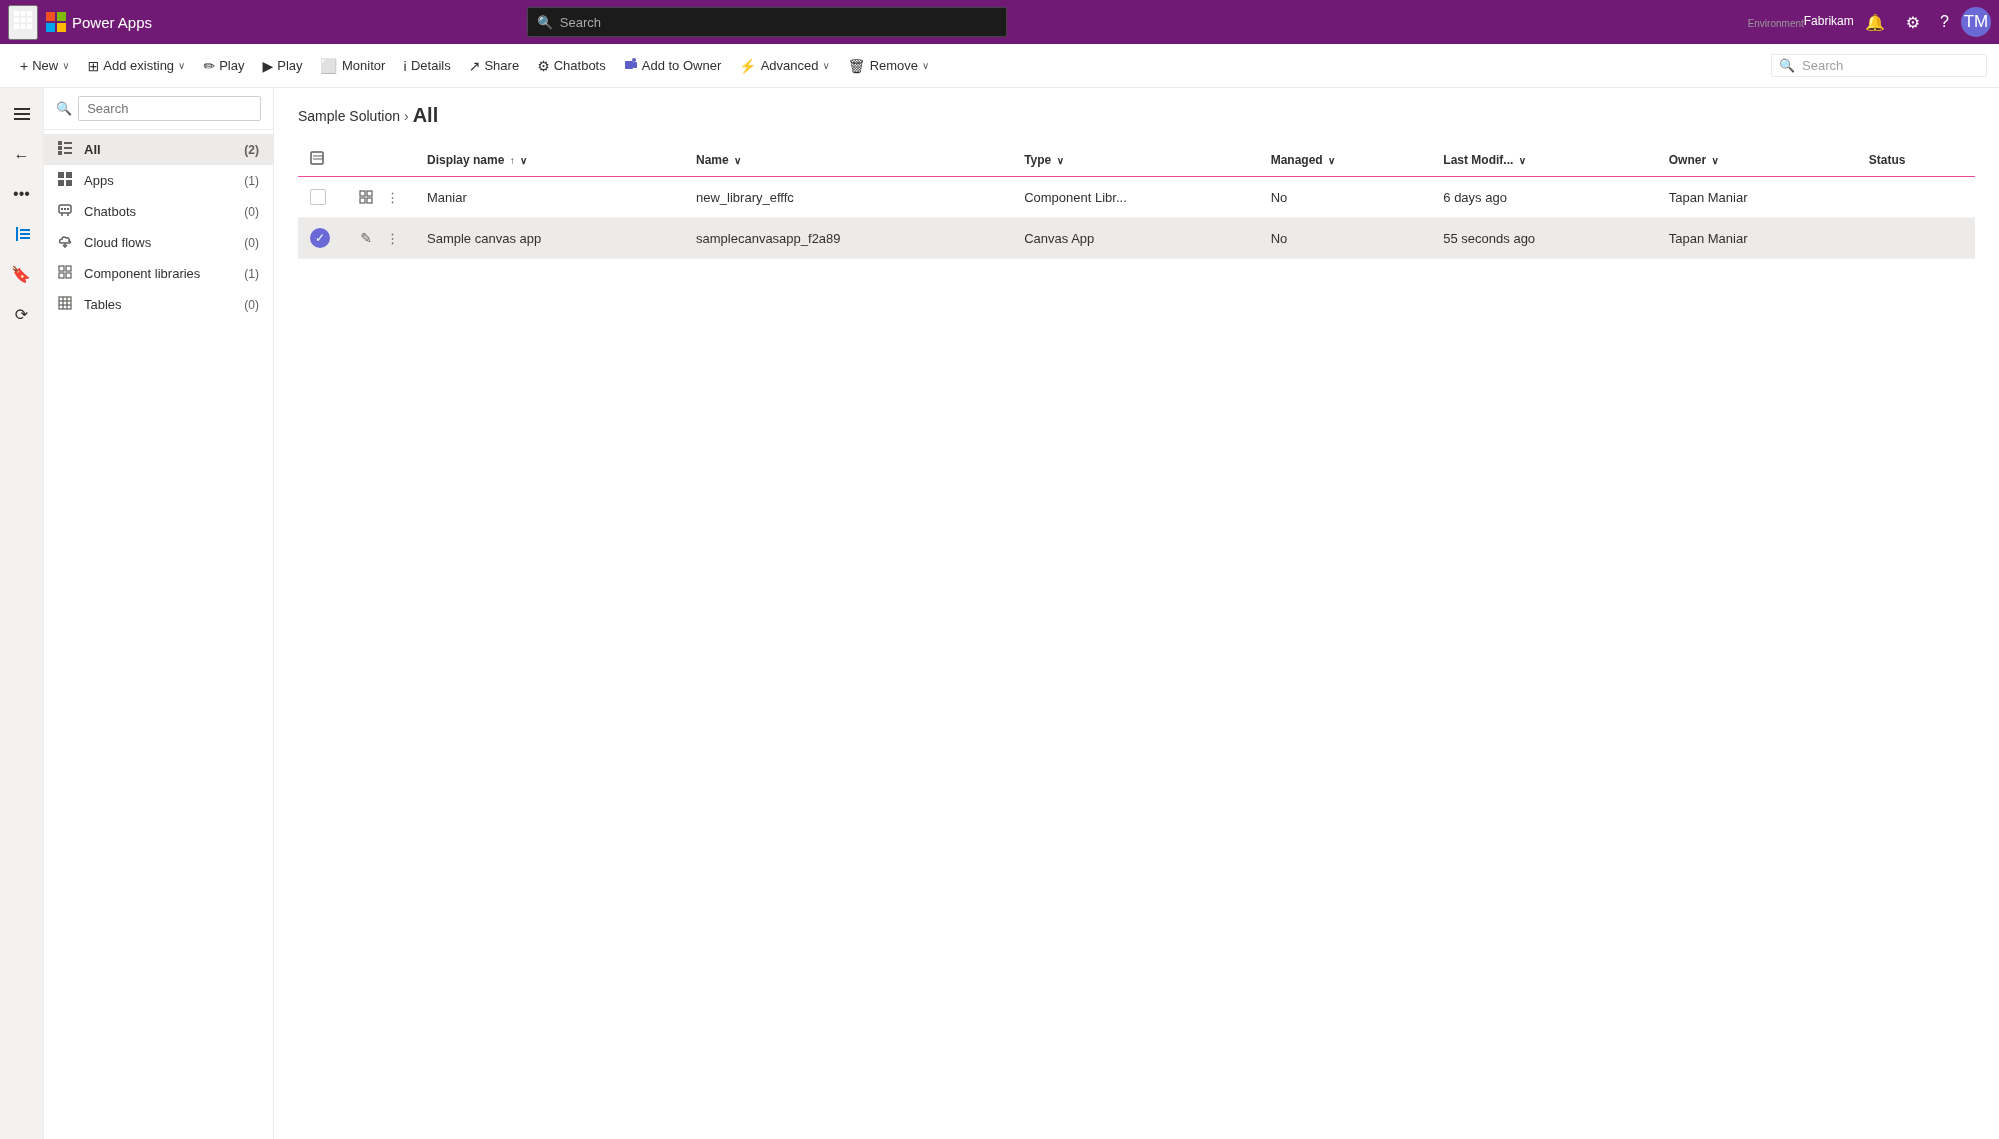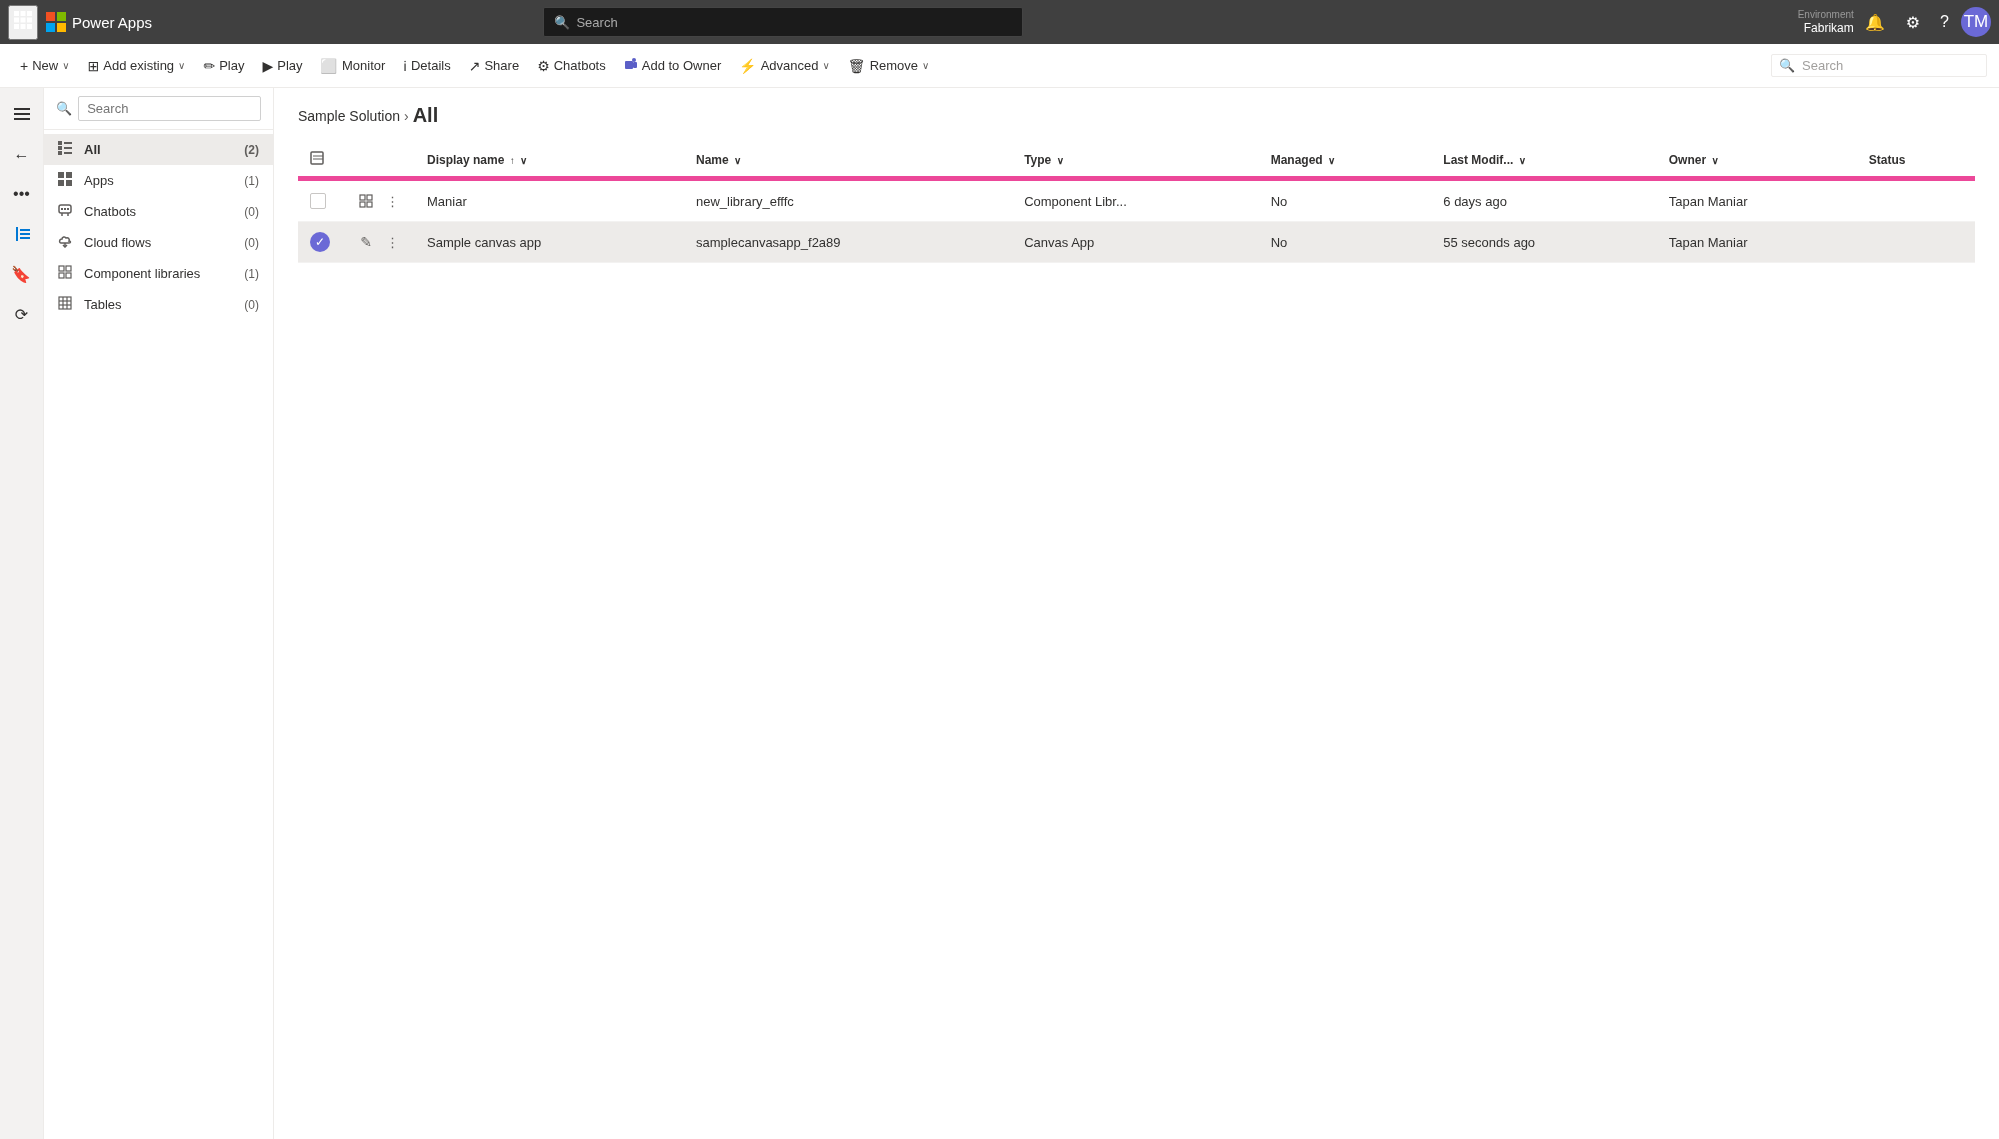--- a/index.html
+++ b/index.html
@@ -3,21 +3,21 @@
   <meta charset="utf-8">
   <style>
     * { box-sizing: border-box; margin: 0; padding: 0; }
     body { font-family: 'Segoe UI', sans-serif; font-size: 13px; background: #fff; color: #323130; height: 100vh; overflow: hidden; }
 
     
     .topbar {
       display: flex;
       align-items: center;
       height: 44px;
-      background: #404040;
+      background: #701a75;
       color: #fff;
       padding: 0 8px;
       gap: 8px;
     }
     .topbar-waffle { font-size: 18px; cursor: pointer; color: #fff; padding: 4px; }
     .topbar-logo { display: flex; align-items: center; gap: 6px; }
     .topbar-brand { color: #fff; font-size: 15px; font-weight: 400; }
     .topbar-search {
       flex: 1;
       max-width: 480px;
@@ -51,21 +51,21 @@
       background: none;
       border: none;
       color: #fff;
       cursor: pointer;
       padding: 4px 8px;
       font-size: 16px;
       border-radius: 2px;
     }
     .env-badge {
       display: flex;
-      flex-direction: column;
+      flex-direction: row;
       align-items: flex-end;
       font-size: 11px;
       color: #ccc;
       line-height: 1.3;
       cursor: pointer;
     }
     .env-badge .env-label { font-size: 10px; color: #999; }
     .env-badge .env-name { color: #fff; font-size: 12px; }
     .topbar-avatar {
       width: 30px;
@@ -220,21 +220,21 @@
     .breadcrumb-current { font-size: 20px; font-weight: 600; color: #323130; }
 
     
     .data-table { width: 100%; border-collapse: collapse; }
     .data-table th {
       text-align: left;
       padding: 8px 12px;
       font-size: 12px;
       font-weight: 600;
       color: #323130;
-      border-bottom: 5px solid #ec4899;
+      border-bottom: 1px solid #ec4899;
       background: #fff;
       cursor: pointer;
       white-space: nowrap;
     }
     .data-table th .sort-icon { font-size: 10px; color: #323130; margin-left: 2px; }
     .data-table td {
       padding: 8px 12px;
       font-size: 13px;
       border-bottom: 1px solid #f3f2f1;
       color: #323130;

